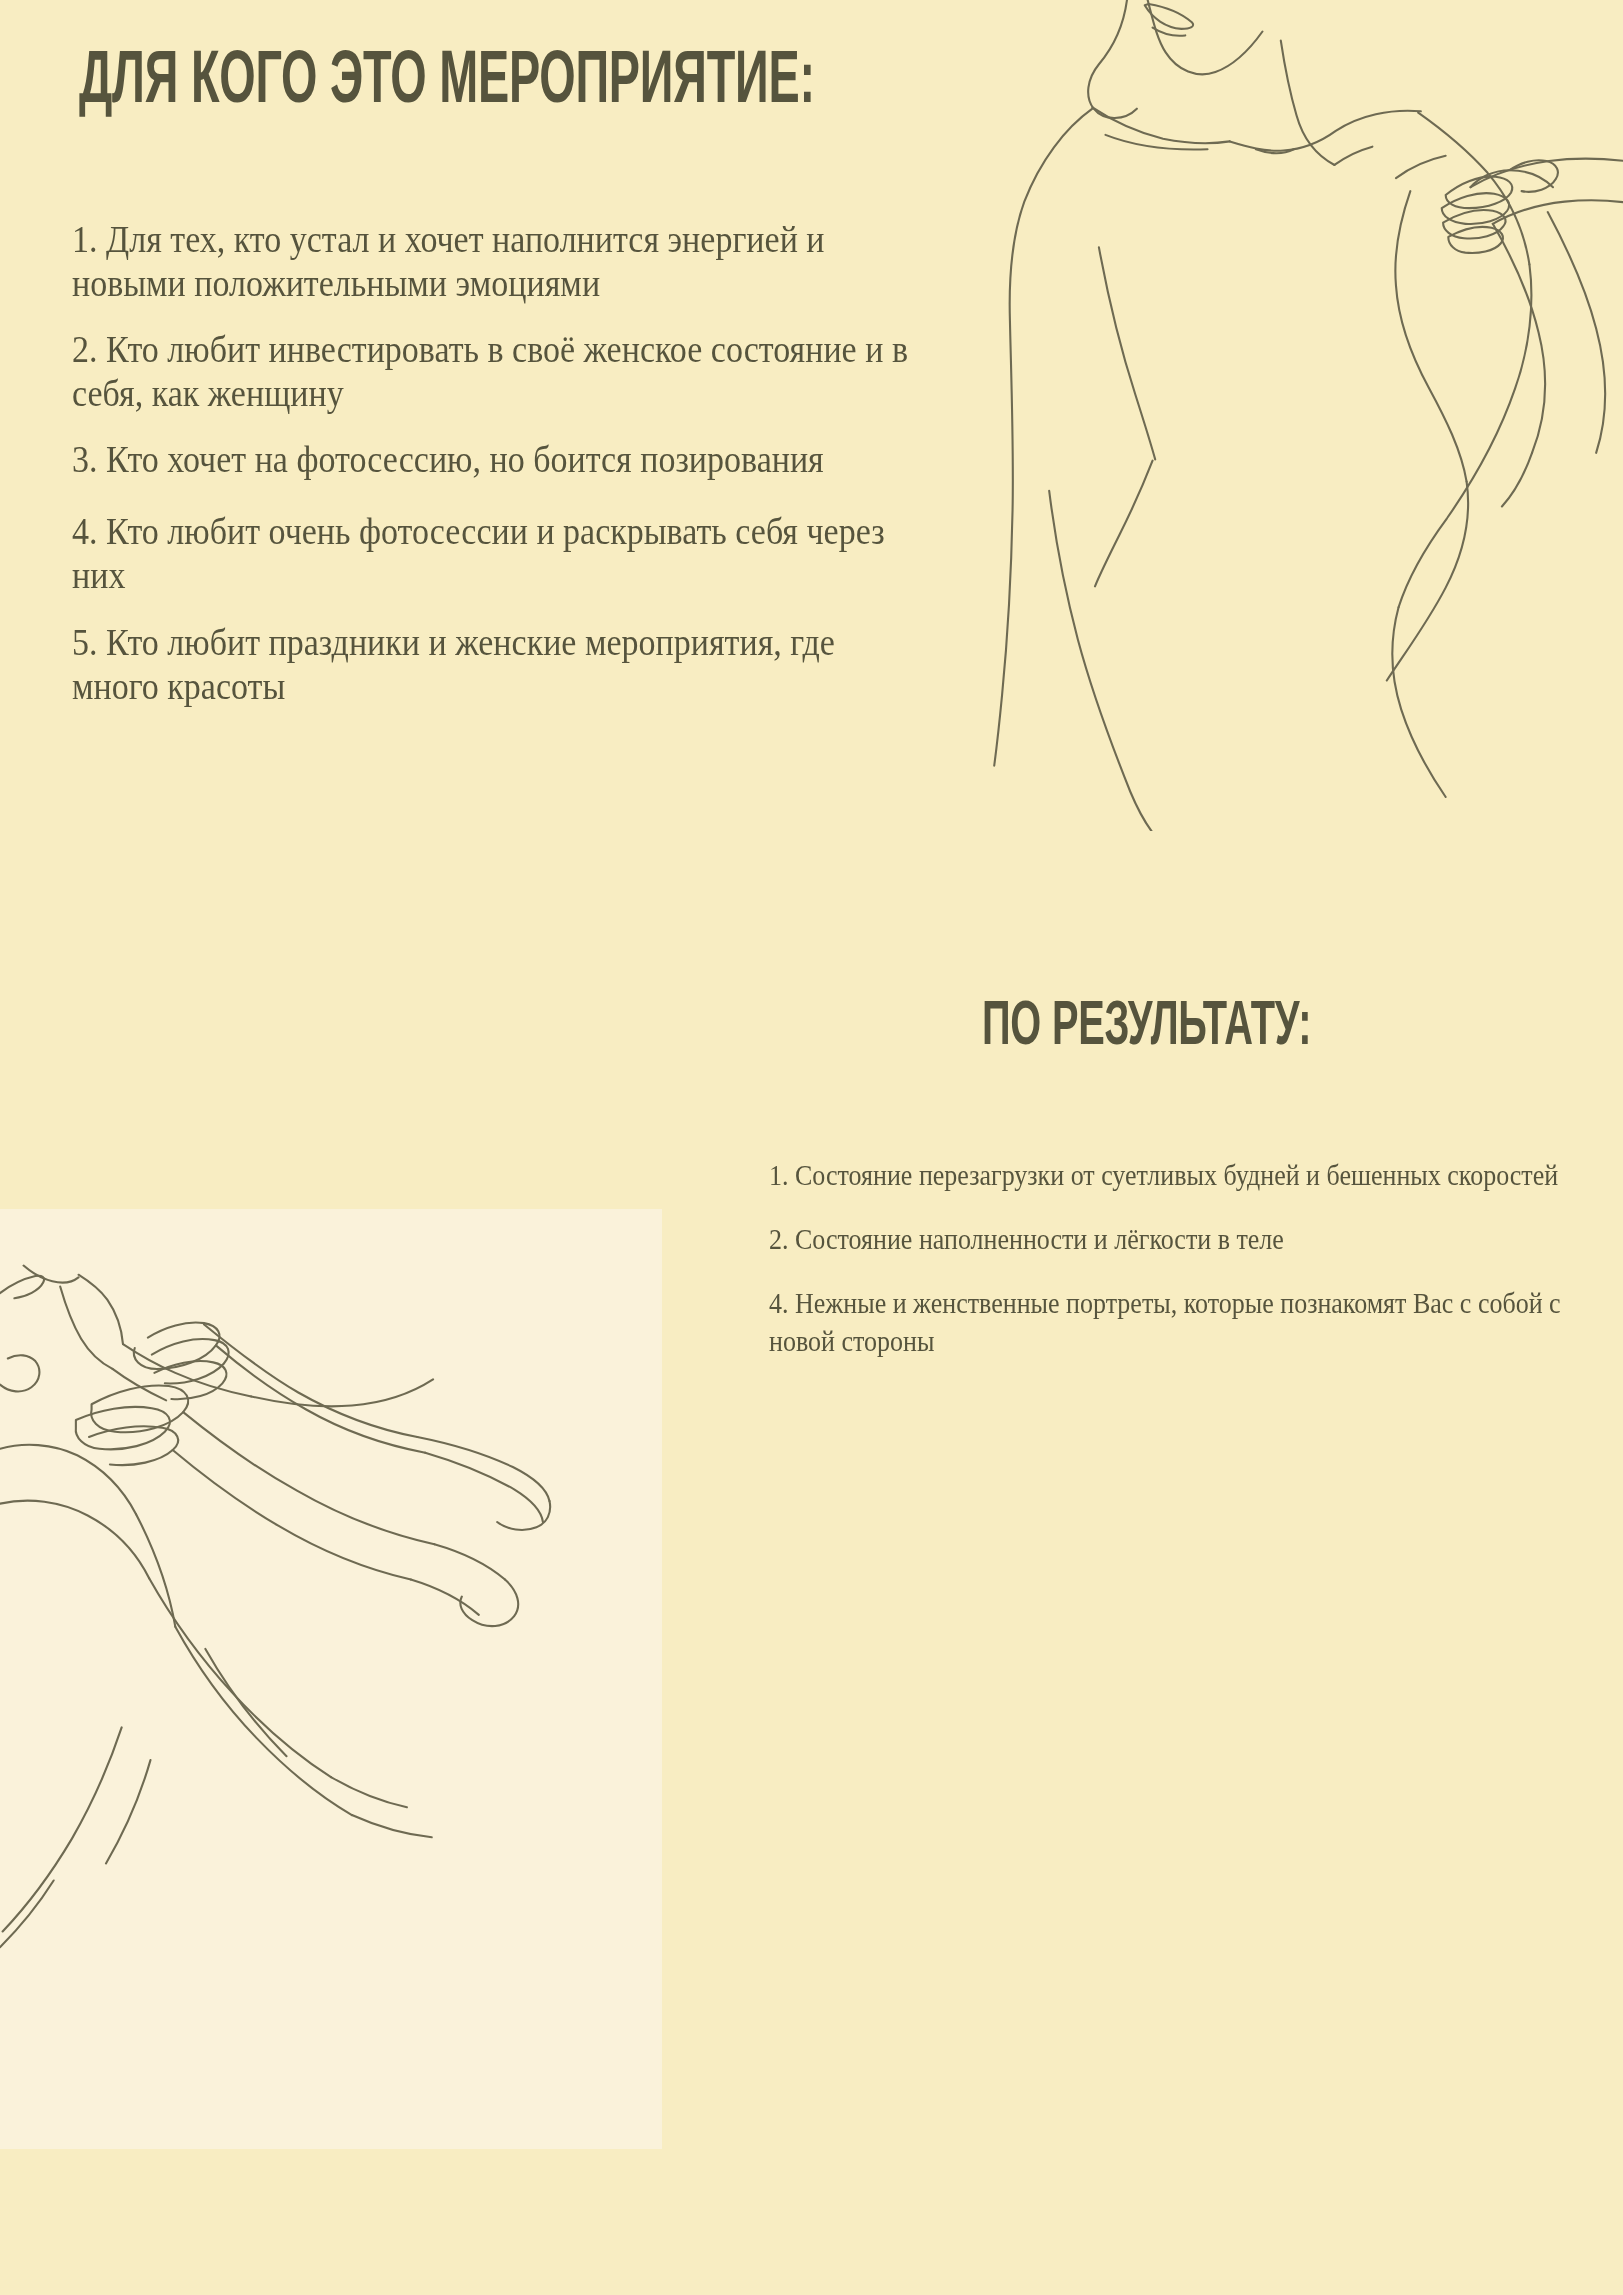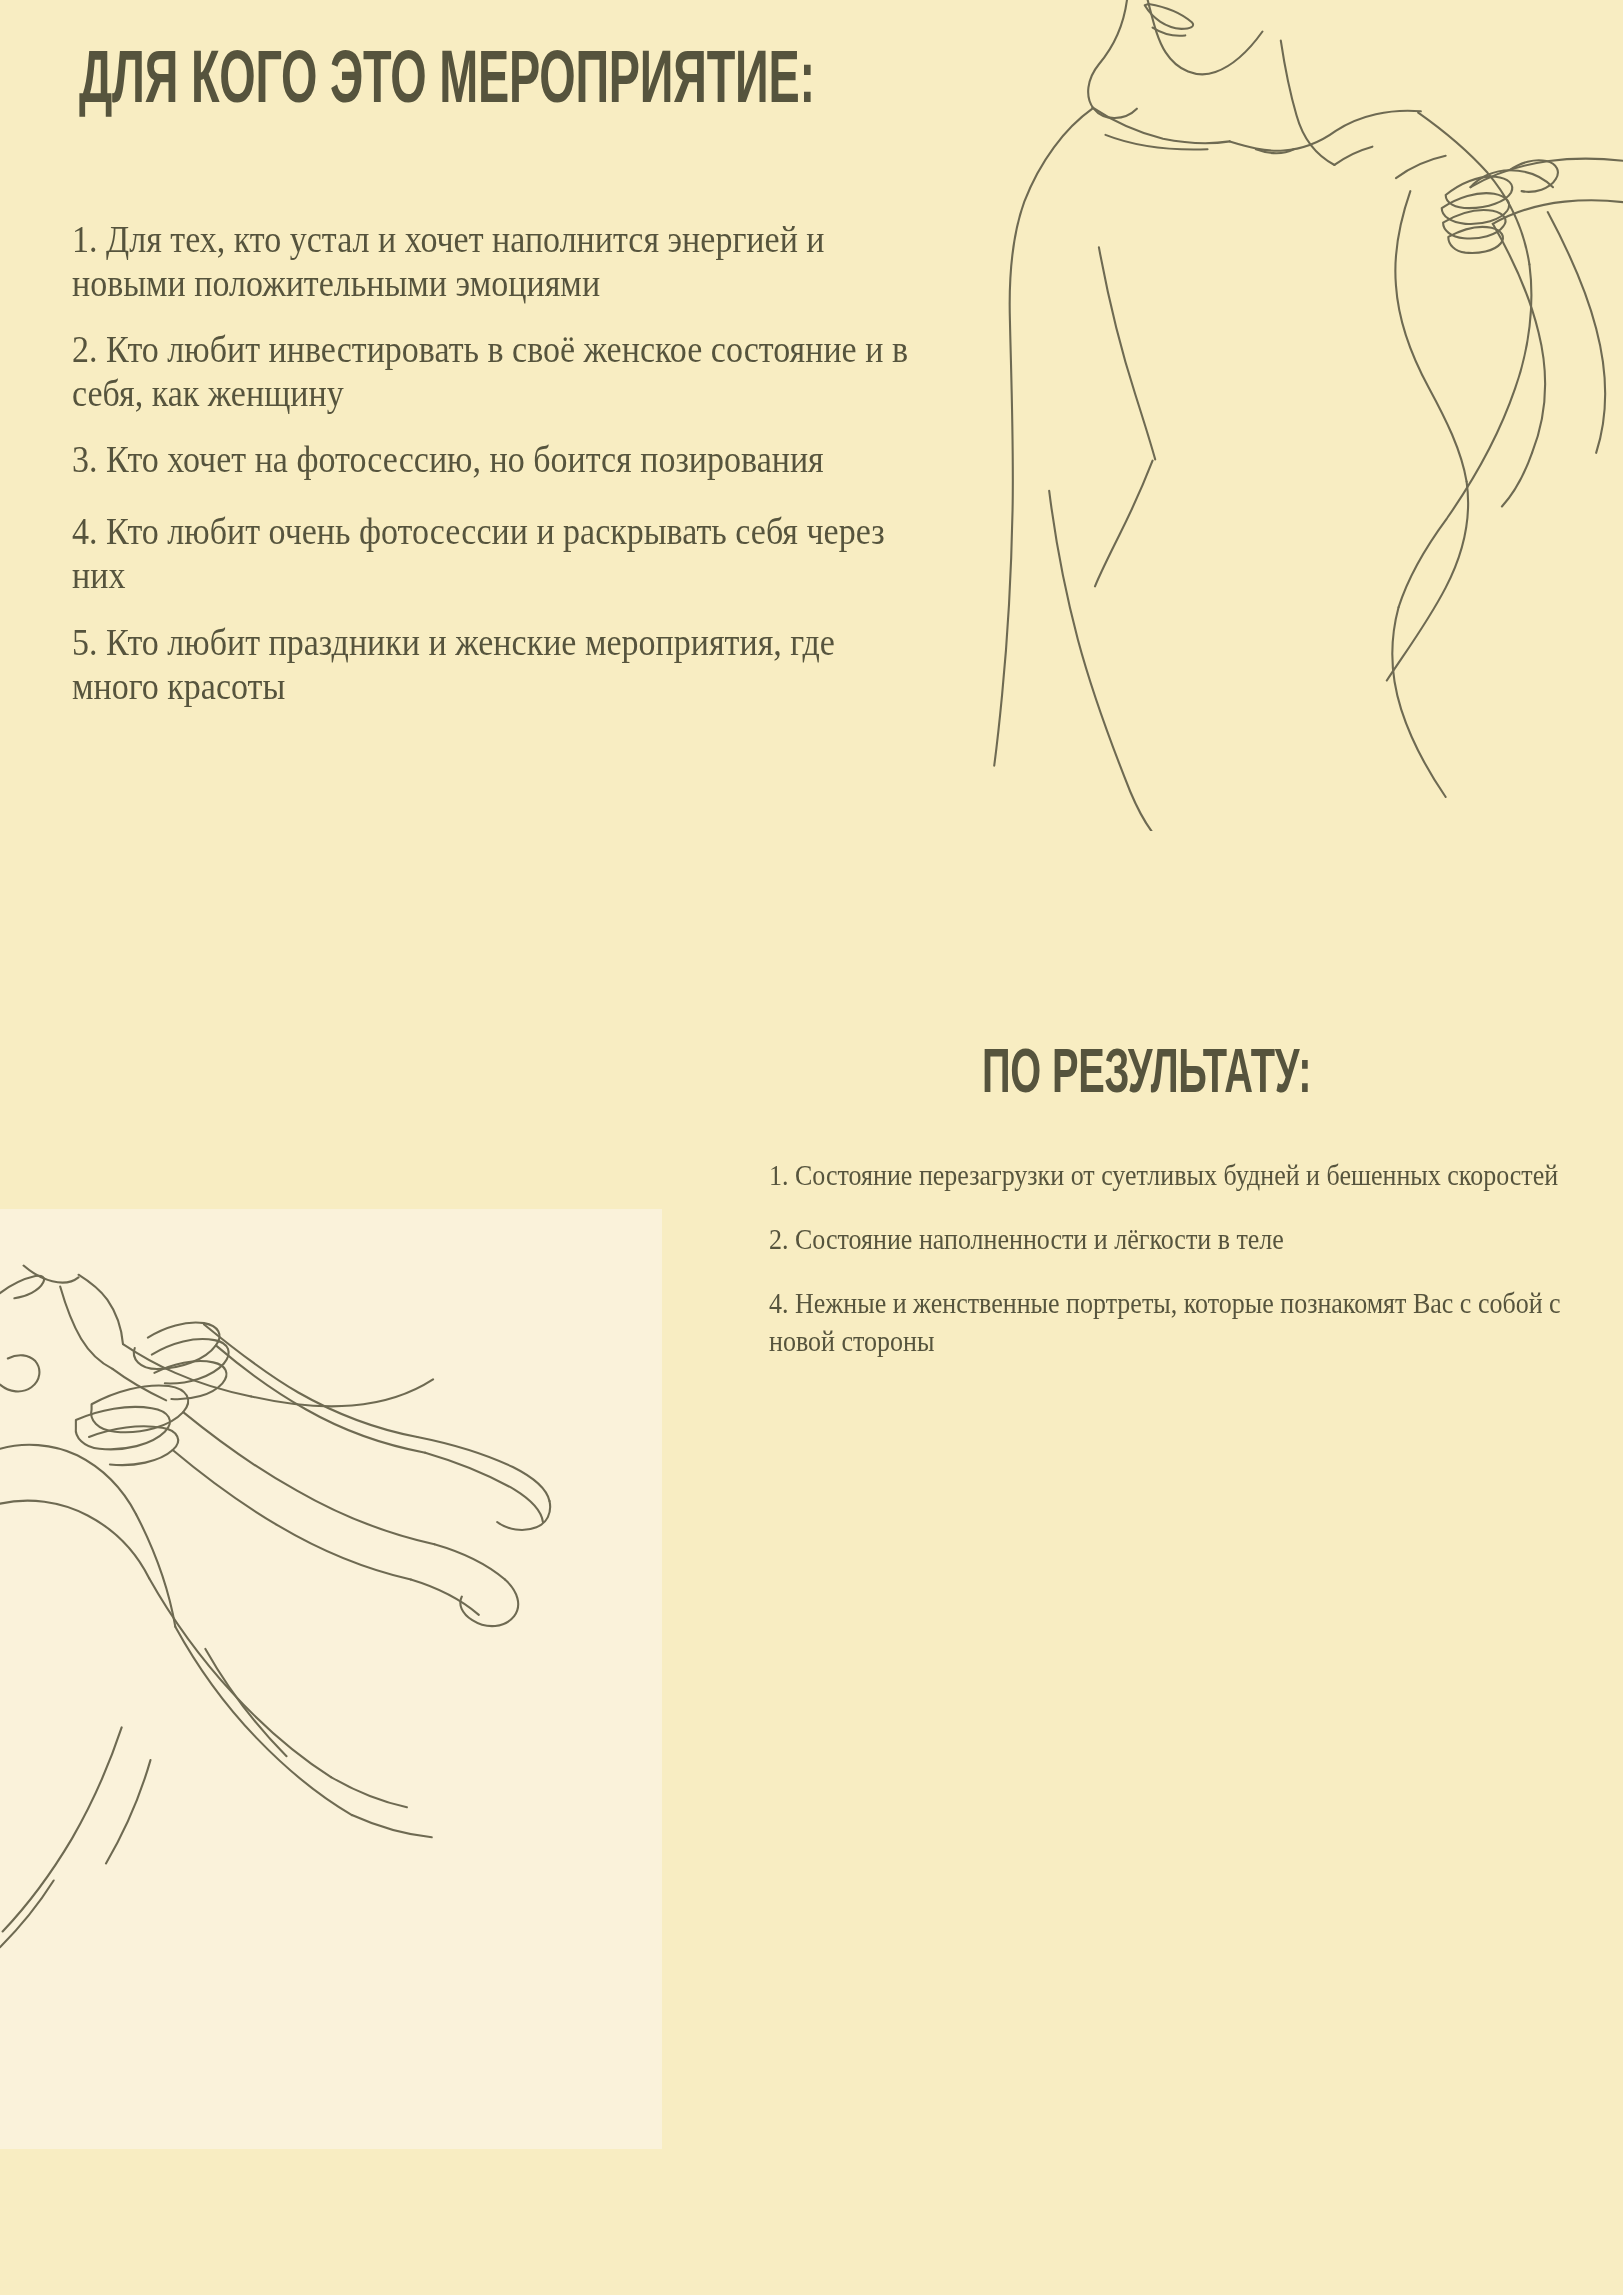--- a/index.html
+++ b/index.html
@@ -23,21 +23,21 @@
     white-space:nowrap;
     letter-spacing:-0.3px;
     line-height:1;
   }
   .heading .hscale{
     display:inline-block;
     transform:scaleX(0.78) scaleY(1.22);
     transform-origin:left top;
   }
   #heading-1{left:79px;top:41px;font-size:60px;}
-  #heading-2{left:982px;top:1040px;font-size:51px;}
+  #heading-2{left:982px;top:992px;font-size:51px;}
 
   
   .list{position:absolute;}
   .list-item{
     margin:0 0 0 0;
     font-weight:400;
   }
   .list-item .stretch{
     display:block;
     transform:scaleY(1.14);

